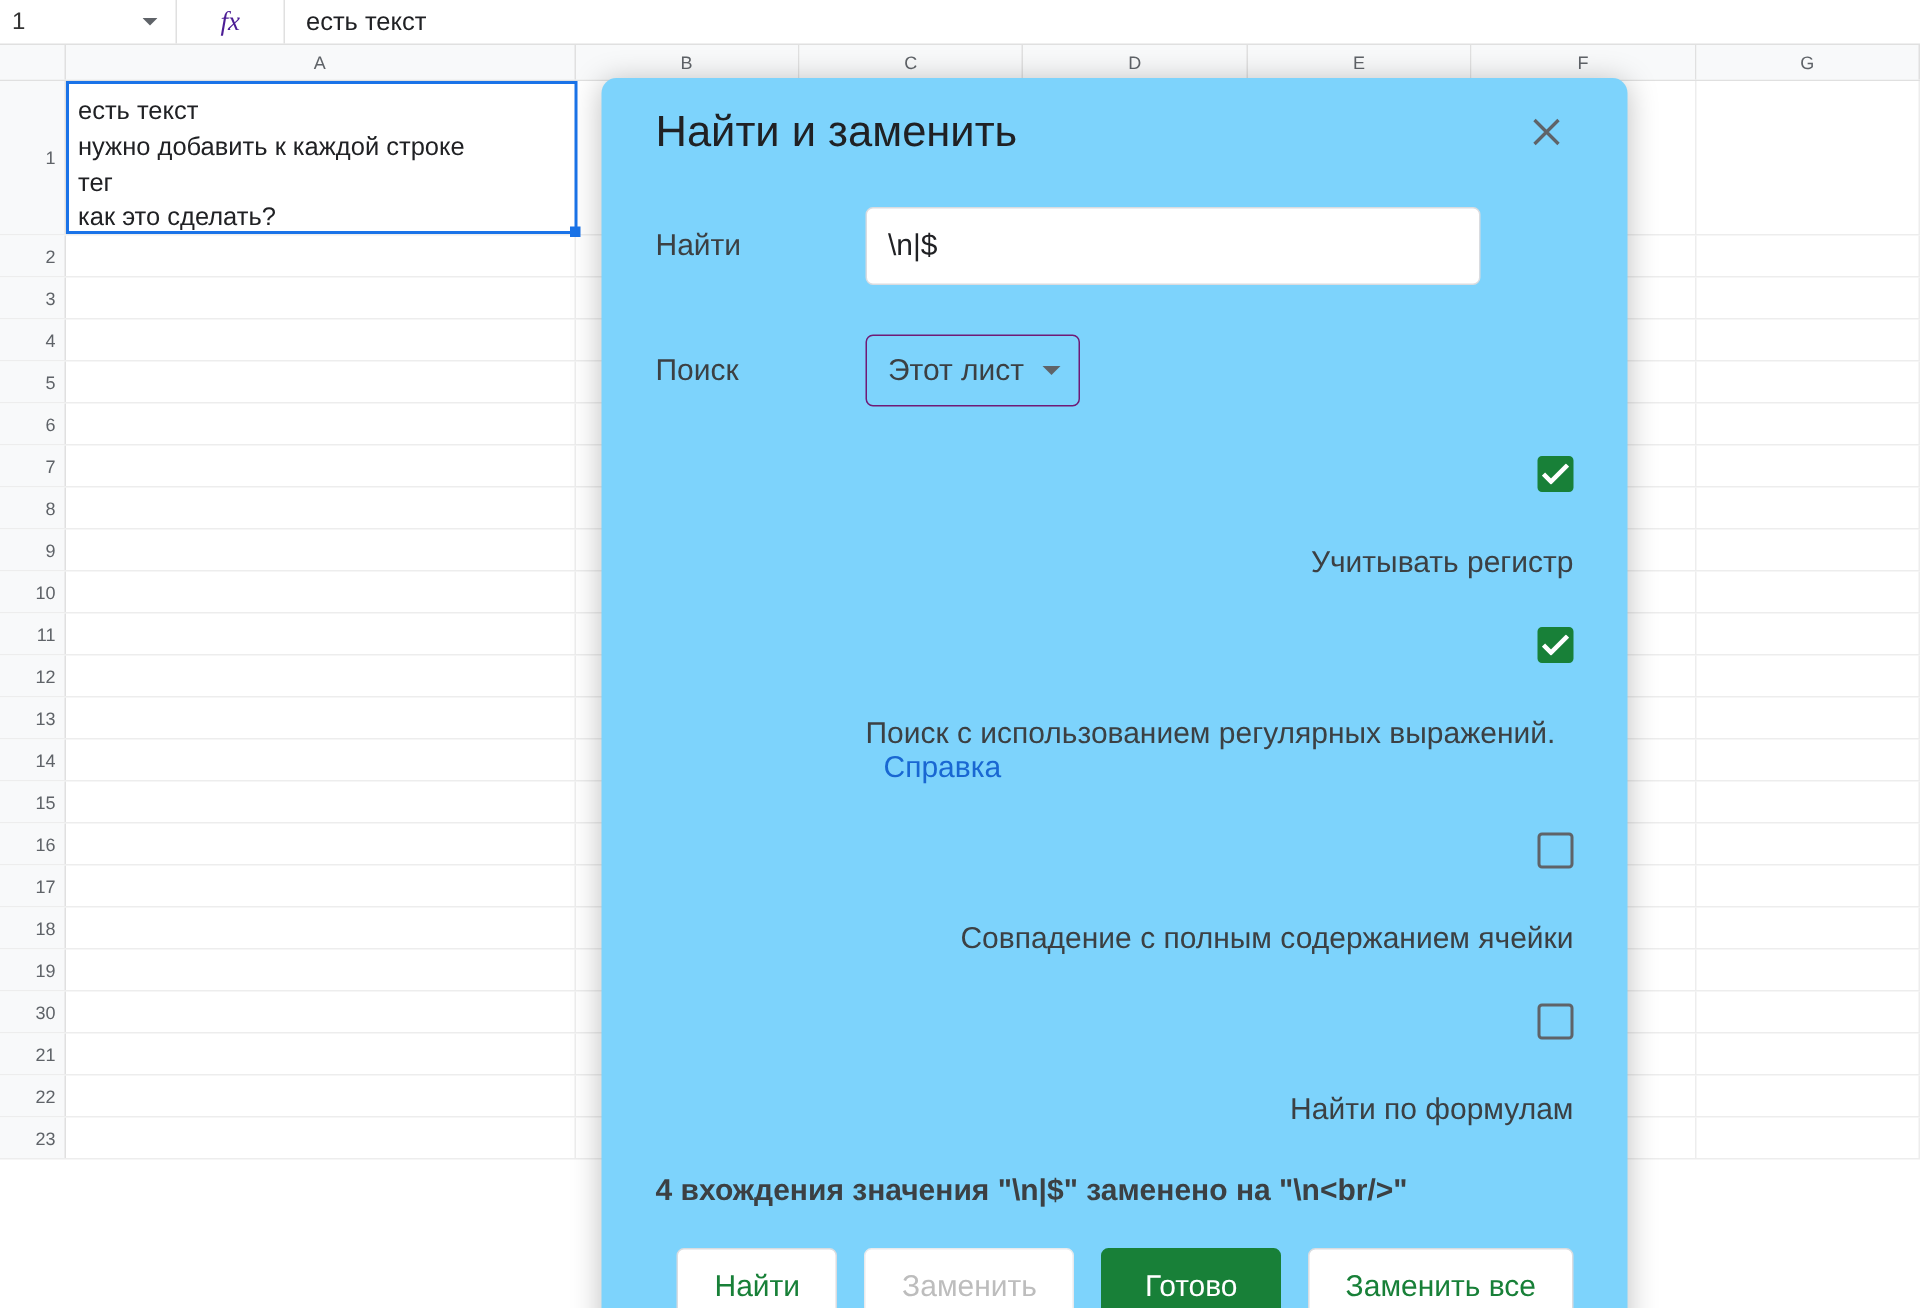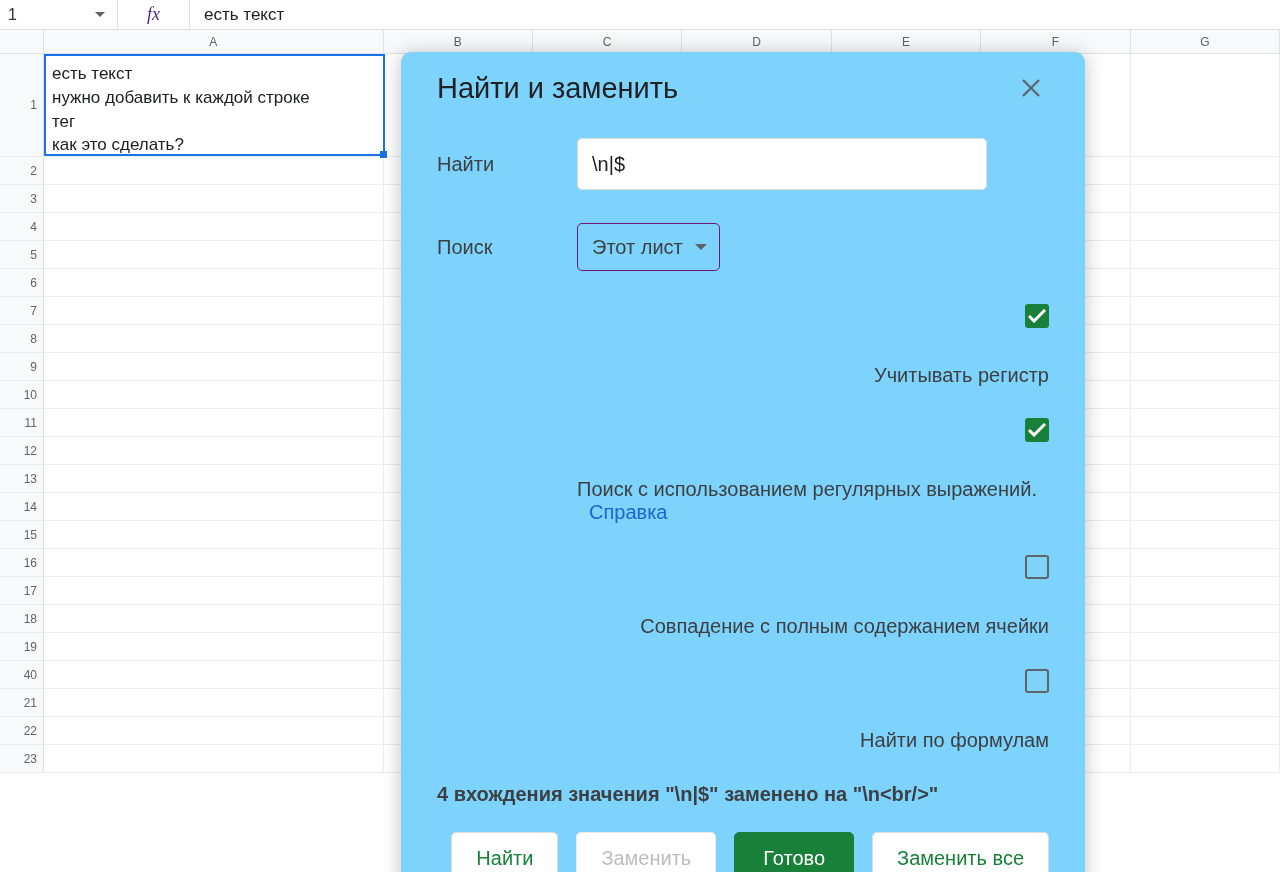--- a/index.html
+++ b/index.html
@@ -501,21 +501,21 @@
       <div class="row-header">19</div>
       <div class="cell col-A"></div>
       <div class="cell col-B"></div>
       <div class="cell col-C"></div>
       <div class="cell col-D"></div>
       <div class="cell col-E"></div>
       <div class="cell col-F"></div>
       <div class="cell col-G"></div>
     </div>
     <div class="row row-norm">
-      <div class="row-header">40</div>
+      <div class="row-header">30</div>
       <div class="cell col-A"></div>
       <div class="cell col-B"></div>
       <div class="cell col-C"></div>
       <div class="cell col-D"></div>
       <div class="cell col-E"></div>
       <div class="cell col-F"></div>
       <div class="cell col-G"></div>
     </div>
     <div class="row row-norm">
       <div class="row-header">21</div>

